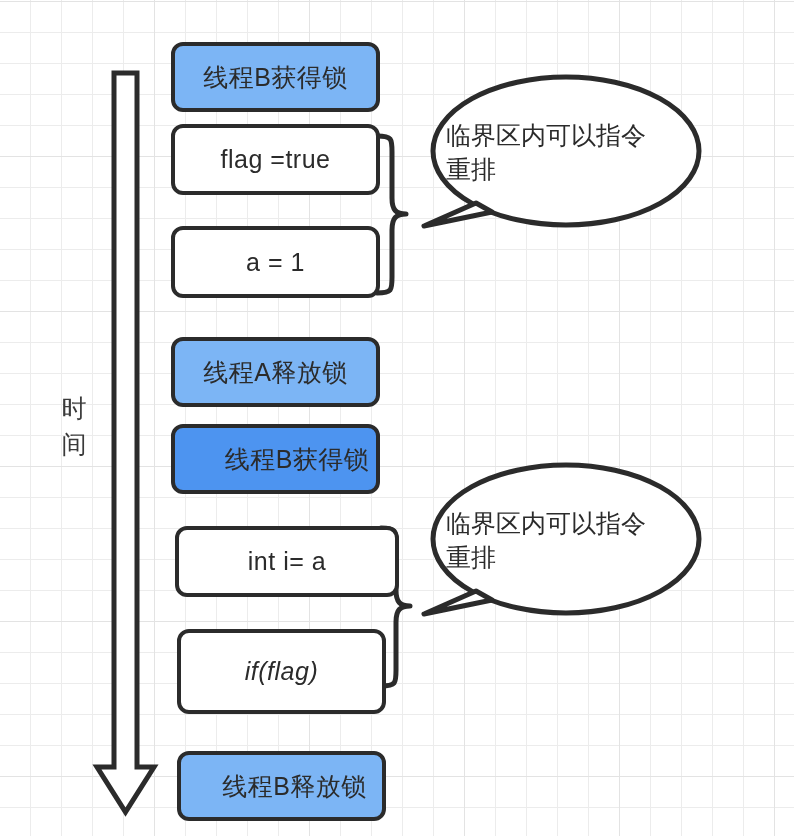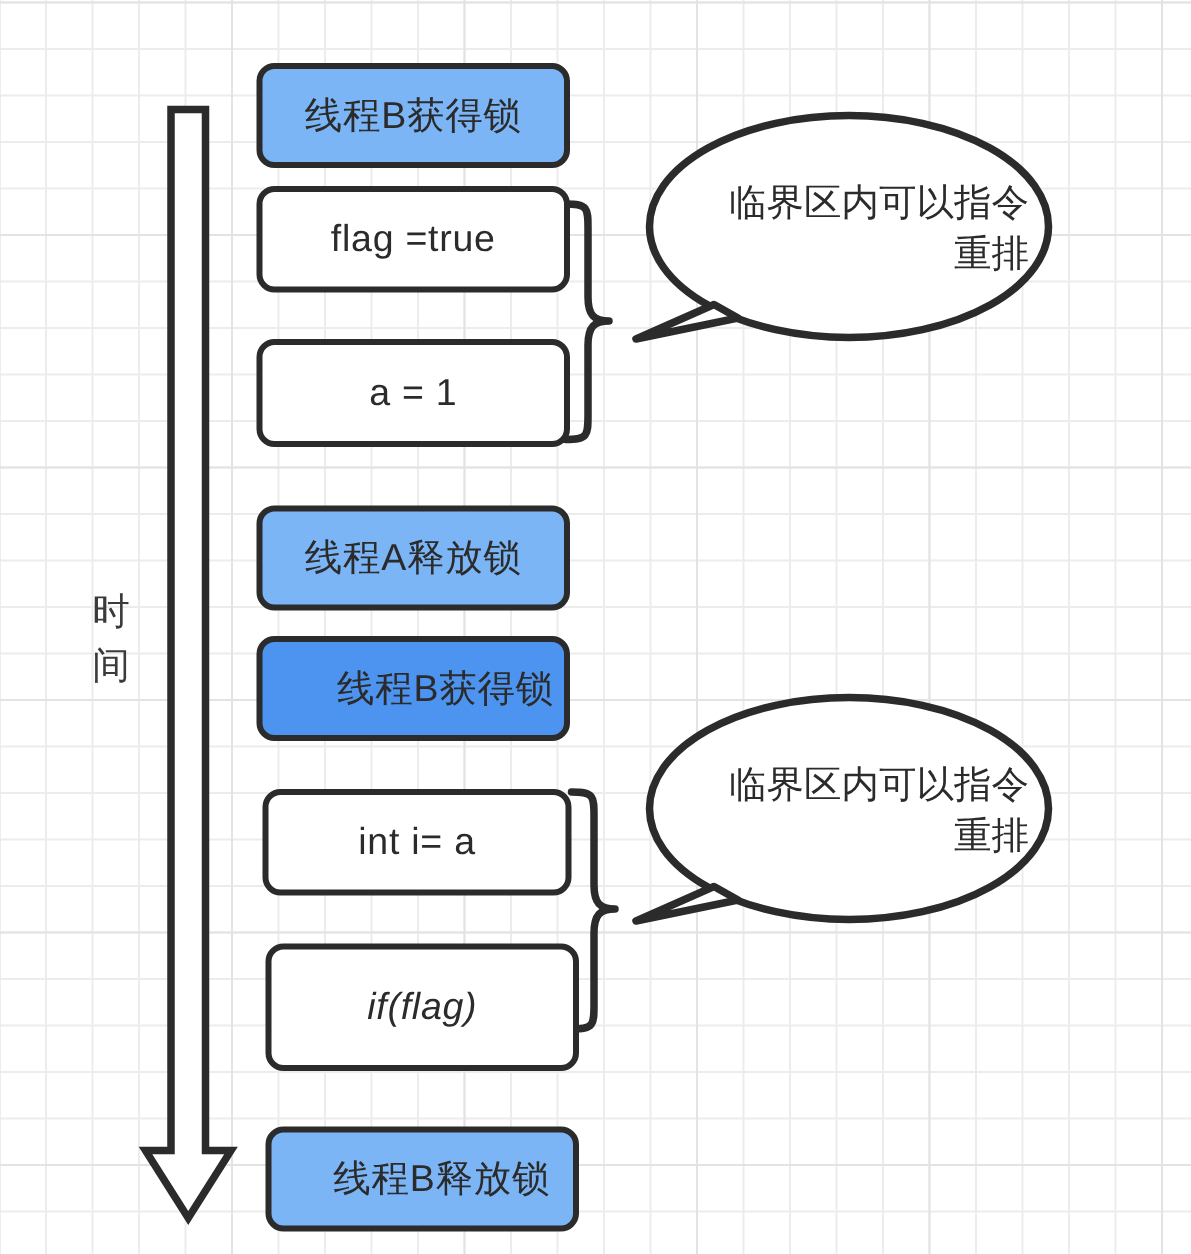--- a/index.html
+++ b/index.html
@@ -69,21 +69,21 @@
     width: 40px;
     text-align: center;
     color: #3a3a3a;
     font-size: 25px;
     line-height: 36px;
   }
 
   
   .bubble-text {
     position: absolute;
-    text-align: right;
+    text-align: left;
     color: #2b2b2b;
     font-size: 25px;
     line-height: 34px;
     white-space: pre-line;
   }
 </style>
 </head>
 <body>
 
 <div id="canvas">
@@ -135,19 +135,19 @@
   <div class="node blue-light" style="left:171px; top:42px; width:209px; height:70px;">线程B获得锁</div>
 
   <div class="node plain" style="left:171px; top:124px; width:209px; height:71px;">flag =true</div>
 
   <div class="node plain" style="left:171px; top:226px; width:209px; height:72px;">a = 1</div>
 
   <div class="node blue-light" style="left:171px; top:325px; width:209px; height:70px;margin-top:12px;">线程A释放锁</div>
 
   <div class="node blue-dark" style="left:171px; top:424px; width:209px; height:70px;">线程B获得锁</div>
 
-  <div class="node plain" style="left:175px; top:526px; width:206px; height:71px;">int i= a</div>
+  <div class="node plain" style="left:175px; top:526px; width:224px; height:71px;">int i= a</div>
 
   <div class="node plain" style="left:177px; top:629px; width:209px; height:85px;font-style:italic;">if(flag)</div>
 
   <div class="node blue-light" style="left:177px; top:751px; width:209px; height:70px;padding-left:26px;">线程B释放锁</div>
 
 </div>
 
 </body></html>

